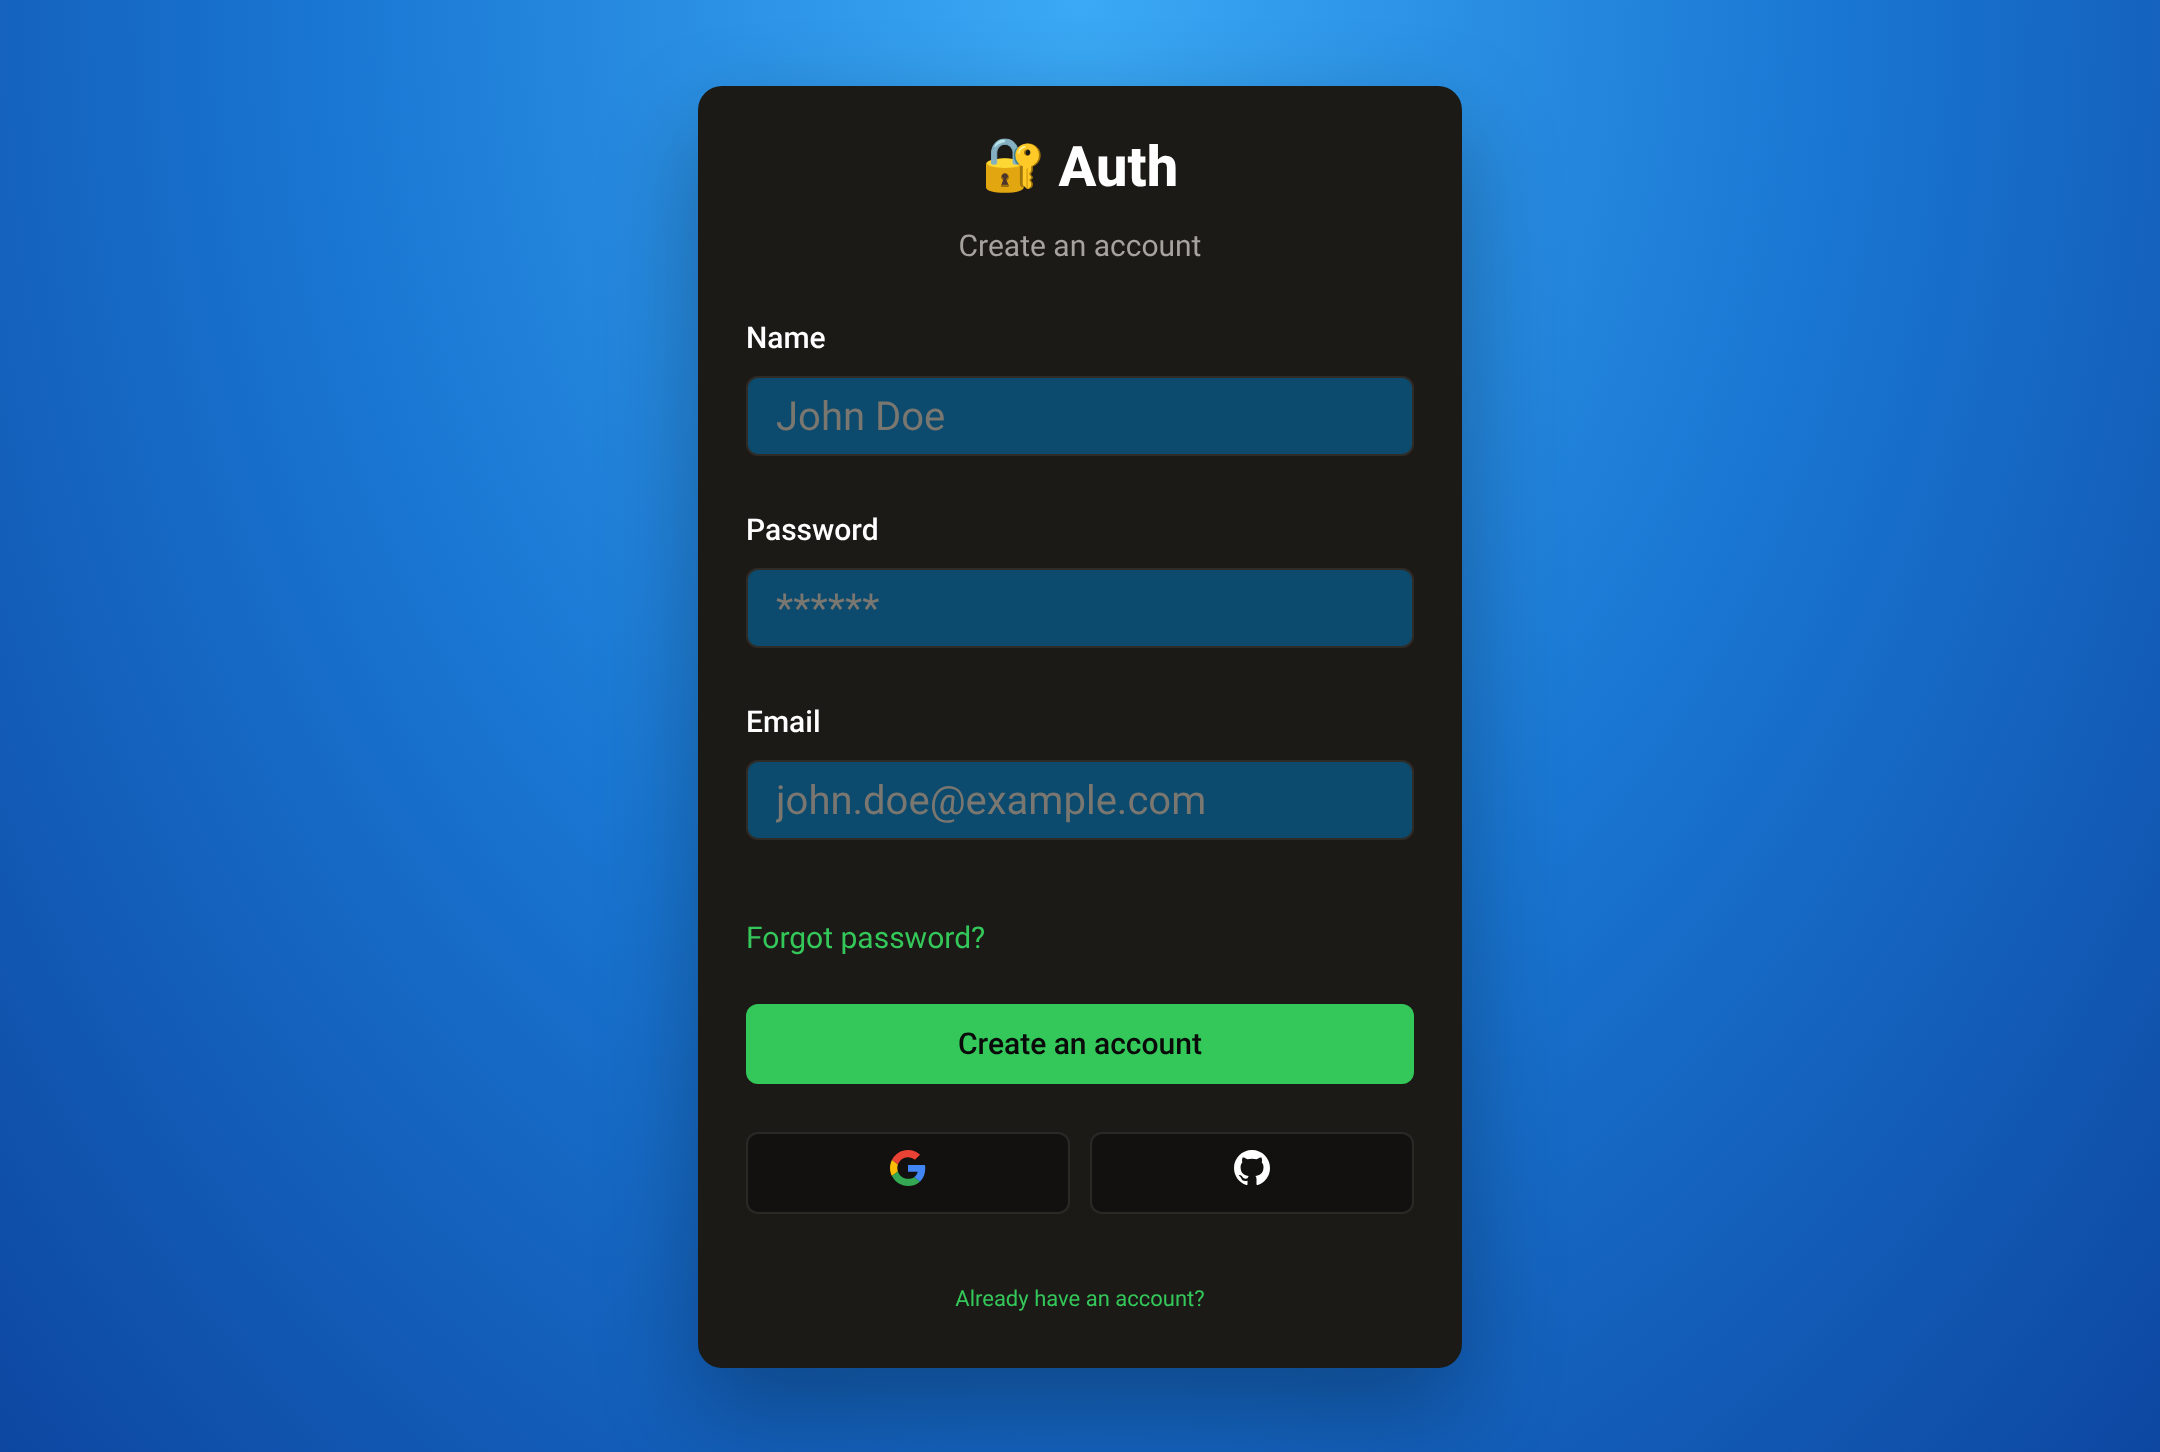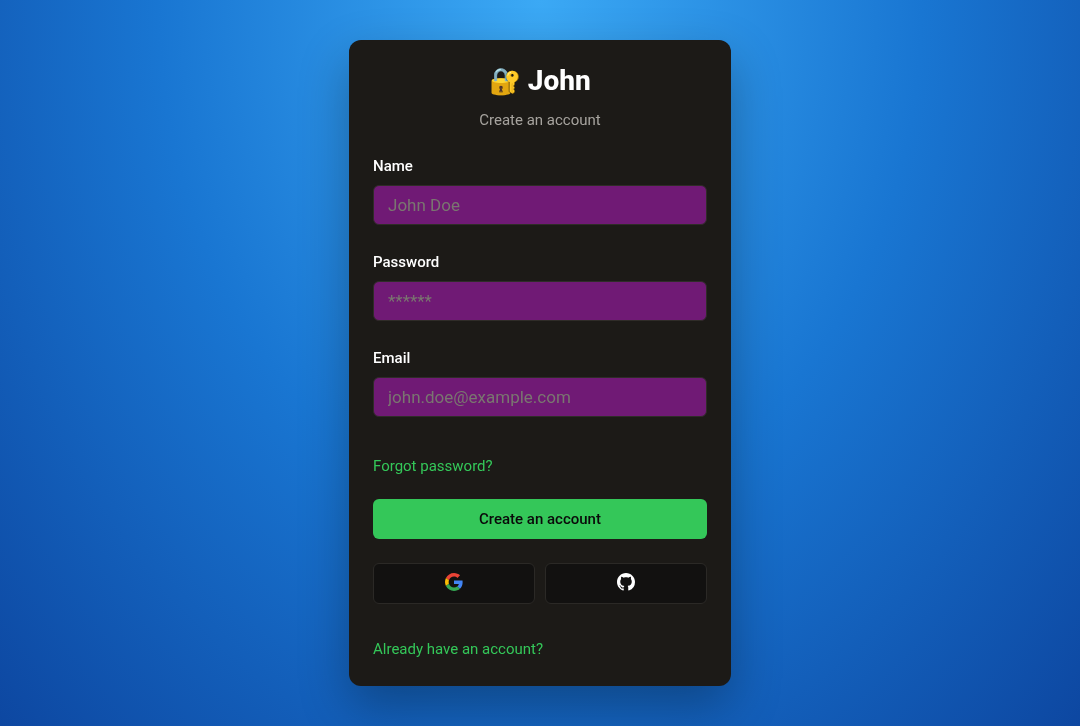--- a/index.html
+++ b/index.html
@@ -61,26 +61,26 @@
       display: block;
       color: #ffffff;
       font-size: 15px;
       font-weight: 500;
       margin-bottom: 10px;
     }
 
     .field-input {
       width: 100%;
       height: 40px;
-      background: #701a75;
+      background: #0c4a6e;
       border: 1px solid #2f2c28;
       border-radius: 6px;
       padding: 0 14px;
       color: #d6d3cf;
-      font-size: 17px;
+      font-size: 20px;
       font-family: inherit;
       outline: none;
     }
 
     .field-input::placeholder {
       color: #7a7670;
     }
 
     .forgot-link {
       display: inline-block;
@@ -124,37 +124,37 @@
       cursor: pointer;
     }
 
     .oauth-btn svg {
       width: 18px;
       height: 18px;
     }
 
     .footer-link {
       display: block;
-      text-align: left;
+      text-align: center;
       color: #34c759;
-      font-size: 15px;
+      font-size: 11px;
       text-decoration: none;
       cursor: pointer;
       margin-bottom: 4px;
     }
   </style>
 </head>
 <body>
 
 <div class="card">
 
   <div class="header">
     <div class="title">
       <span class="lock-emoji">🔐</span>
-      <span>John</span>
+      <span>Auth</span>
     </div>
     <div class="subtitle">Create an account</div>
   </div>
 
   <div class="field-group">
     <label class="field-label">Name</label>
     <input type="text" class="field-input" placeholder="John Doe" style="">
   </div>
 
   <div class="field-group">

